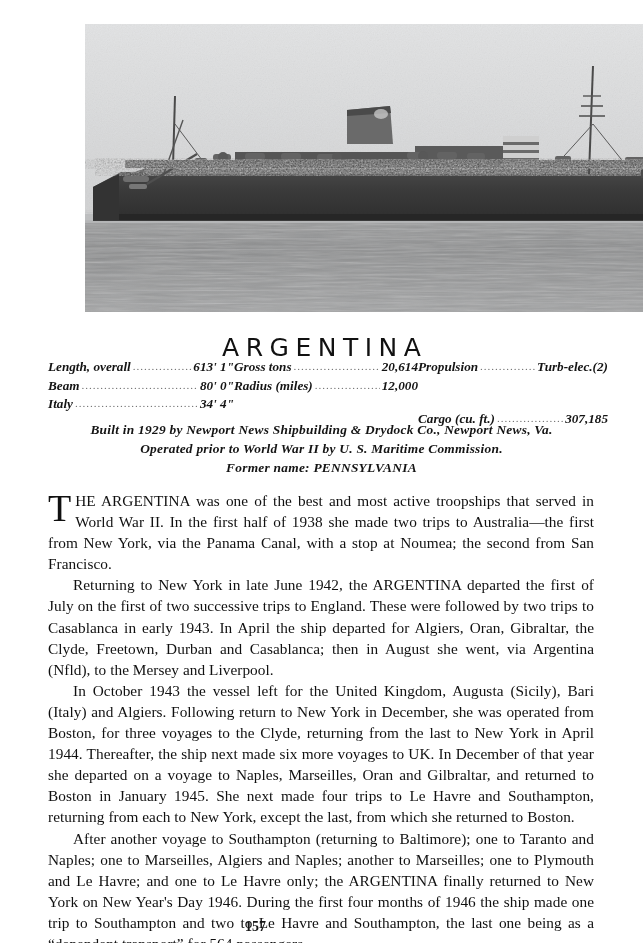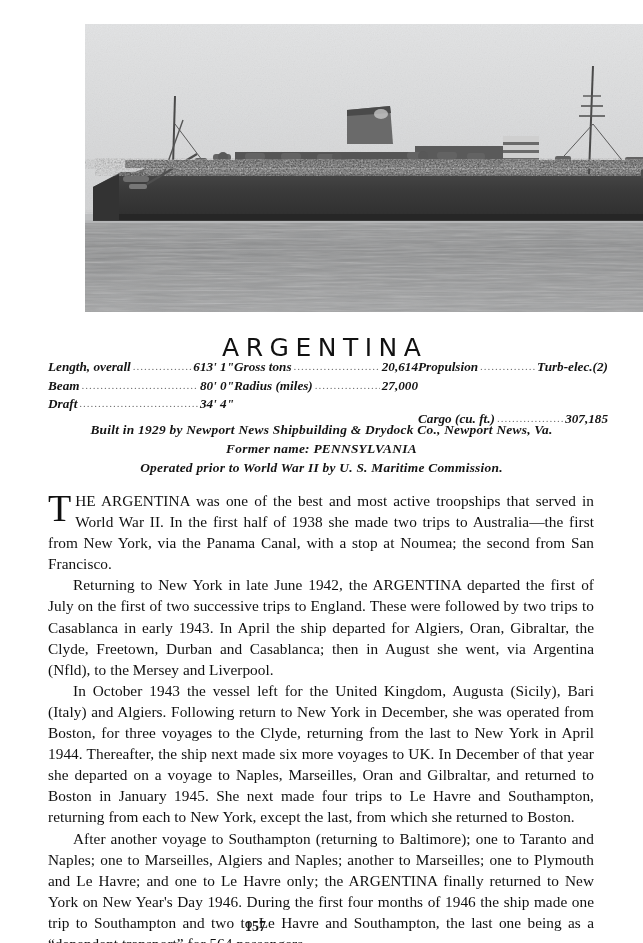--- a/index.html
+++ b/index.html
@@ -275,58 +275,58 @@
       <span class="spec-label">Length, overall</span>
       <span class="spec-leader"></span>
       <span class="spec-value">613' 1"</span>
     </div>
     <div class="spec-row">
       <span class="spec-label">Beam</span>
       <span class="spec-leader"></span>
       <span class="spec-value">80' 0"</span>
     </div>
     <div class="spec-row">
-      <span class="spec-label">Draft</span>
+      <span class="spec-label">Italy</span>
       <span class="spec-leader"></span>
       <span class="spec-value">34' 4"</span>
     </div>
   </div>
 
   <div class="spec-col spec-col-2">
     <div class="spec-row">
       <span class="spec-label">Gross tons</span>
       <span class="spec-leader"></span>
       <span class="spec-value">20,614</span>
     </div>
     <div class="spec-row">
       <span class="spec-label">Radius (miles)</span>
       <span class="spec-leader"></span>
-      <span class="spec-value">27,000</span>
+      <span class="spec-value">12,000</span>
     </div>
   </div>
 
   <div class="spec-col spec-col-3">
     <div class="spec-row">
       <span class="spec-label">Propulsion</span>
       <span class="spec-leader"></span>
       <span class="spec-value">Turb-elec.(2)</span>
     </div>
     <div class="spec-row">
       <span class="spec-label">Cargo (cu. ft.)</span>
       <span class="spec-leader"></span>
       <span class="spec-value">307,185</span>
     </div>
   </div>
 
 </div>
 
 <div id="build-credit">
   <span class="credit-line">Built in 1929 by Newport News Shipbuilding &amp; Drydock Co., Newport News, Va.</span>
+  <span class="credit-line">Operated prior to World War II by U. S. Maritime Commission.</span>
   <span class="credit-line">Former name: PENNSYLVANIA</span>
-  <span class="credit-line">Operated prior to World War II by U. S. Maritime Commission.</span>
 </div>
 
 <div id="article-body">
   <p class="lead"><span class="dropcap">T</span><span>HE ARGENTINA was one of the best and most active troopships that served in World War II. In the first half of 1938 she made two trips to Australia—the first from New York, via the Panama Canal, with a stop at Noumea; the second from San Francisco.</span></p>
   <p>Returning to New York in late June 1942, the ARGENTINA departed the first of July on the first of two successive trips to England.  These were followed by two trips to Casablanca in early 1943.  In April the ship departed for Algiers, Oran, Gibraltar, the Clyde, Freetown, Durban and Casablanca; then in August she went, via Argentina (Nfld), to the Mersey and Liverpool.</p>
   <p>In October 1943 the vessel left for the United Kingdom, Augusta (Sicily), Bari (Italy) and Algiers.  Following return to New York in December, she was operated from Boston, for three voyages to the Clyde, returning from the last to New York in April 1944.  Thereafter, the ship next made six more voyages to UK.  In December of that year she departed on a voyage to Naples, Marseilles, Oran and Gilbraltar, and returned to Boston in January 1945.  She next made four trips to Le Havre and Southampton, returning from each to New York, except the last, from which she returned to Boston.</p>
   <p>After another voyage to Southampton (returning to Baltimore); one to Taranto and Naples; one to Marseilles, Algiers and Naples; another to Marseilles; one to Plymouth and Le Havre; and one to Le Havre only; the ARGENTINA finally returned to New York on New Year's Day 1946.  During the first four months of 1946 the ship made one trip to Southampton and two to Le Havre and Southampton, the last one being as a “dependent transport” for 564 passengers.</p>
 </div>
 
 <div id="page-number">157</div>

